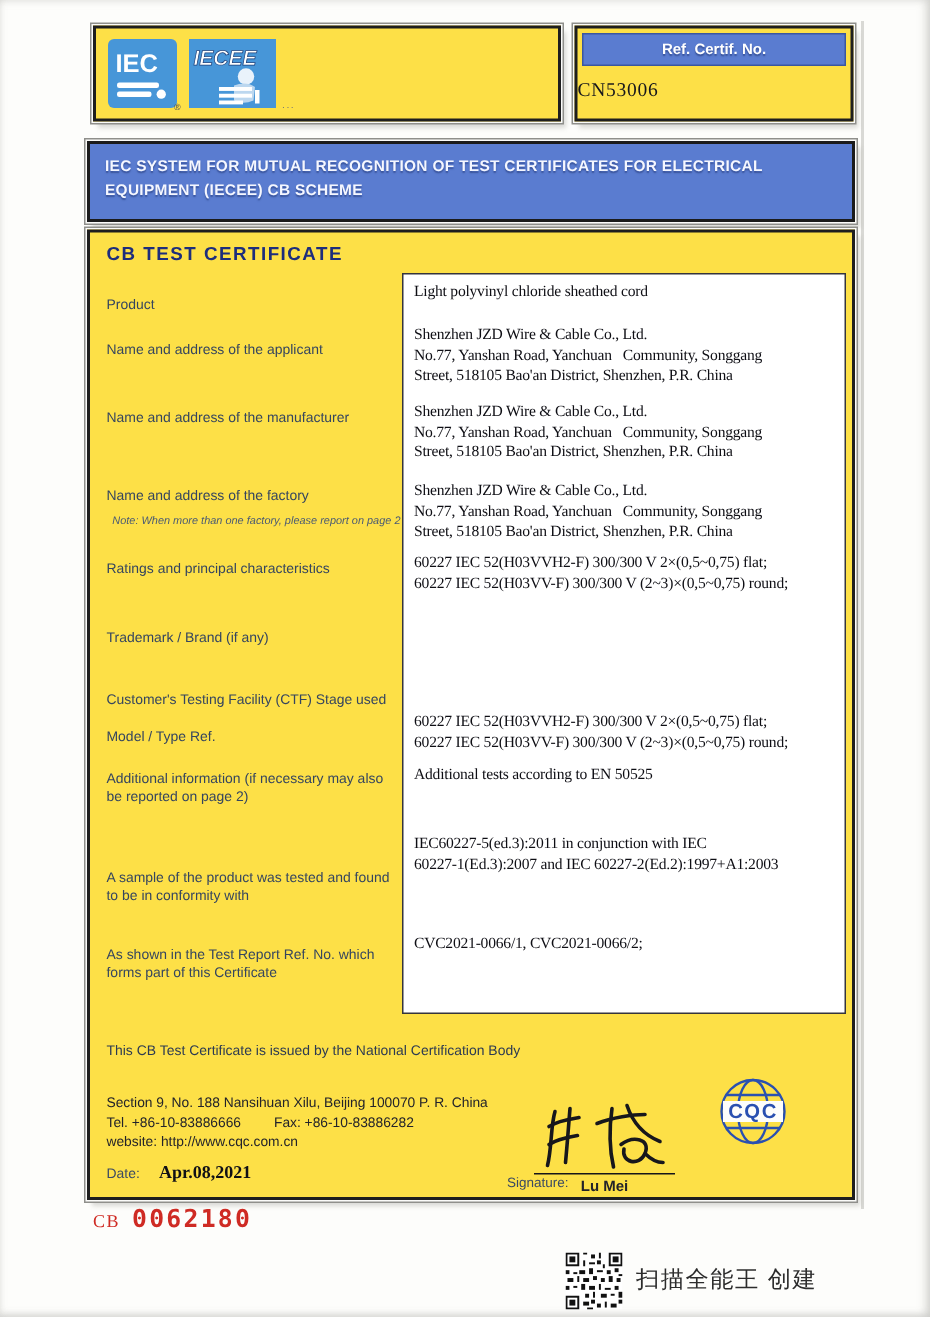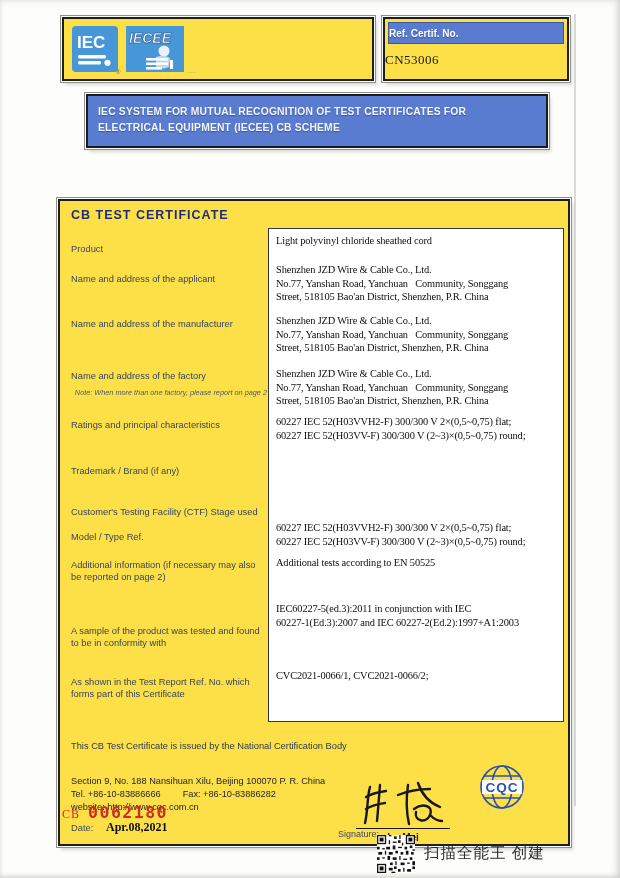--- a/index.html
+++ b/index.html
@@ -21,40 +21,39 @@
   .logos-box { left:62px; top:17px; width:312px; height:64px; }
   .iec-logo { position:absolute; left:8px; top:7px; }
   .iecee-logo { position:absolute; left:62px; top:7px; }
   .reg-mark { position:absolute; left:52px; top:50px; font-size:6px; color:#555; }
   .iecee-dots { position:absolute; left:124px; top:48px; font-size:7px; color:#777; letter-spacing:1px; }
 
   .ref-box { left:383px; top:17px; width:186px; height:64px; }
   .ref-head {
     position:absolute; left:3px; top:3px; right:3px; height:22px;
     background:#5a7cd0; border:1px solid #3a57a0;
-    color:#fff; font-weight:bold; font-size:10px; text-align:left; line-height:21px;
+    color:#fff; font-weight:bold; font-size:10px; text-align:center; line-height:21px;
     text-shadow:0 1px 1px rgba(30,50,110,.6);
   }
   .ref-val {
     position:absolute; left:0; top:33px; width:100%;
     text-align:left; font-family:"Liberation Serif", serif; font-size:13px; color:#16161c; letter-spacing:.5px;
   }
 
   
   .banner {
-    position:absolute; left:58px; top:94px; width:462px; height:54px;
+    position:absolute; left:58px; top:94px; width:512px; height:54px;
     background:#5a7cd0; border:2px solid #1b1b1b; padding:8px 10px;
     box-shadow: 0 0 0 1px #fbfbf9, 0 0 0 2px #8f8f8b, 3px 4px 3px rgba(110,110,105,.25);
     color:#f5f7ff; font-weight:bold; font-size:10.3px; line-height:1.55; letter-spacing:.2px;
     text-shadow:0 1px 1px rgba(30,50,110,.55);
-    margin-left:28px;
-  }
-
-  
-  .main-box { left:58px; top:153px; width:512px; height:647px;margin-top:46px; }
+  }
+
+  
+  .main-box { left:58px; top:153px; width:512px; height:647px; }
   .cert-title {
     position:absolute; left:11px; top:7px;
     font-size:12.5px; font-weight:bold; color:#1d2d7c; letter-spacing:1px;
   }
 
   .labels-col { position:absolute; left:11px; top:27px; width:196px; }
   .values-box { position:absolute; left:208px; top:27px; width:296px; height:494px; border:1px solid #35353c; background:#fff; }
 
   .lab-cell { width:100%; font-size:9.3px; color:#35455f; line-height:1.25; }
   .lab-note { font-size:7.3px; font-style:italic; color:#4a5a74; margin-top:5px;text-align:right; }

